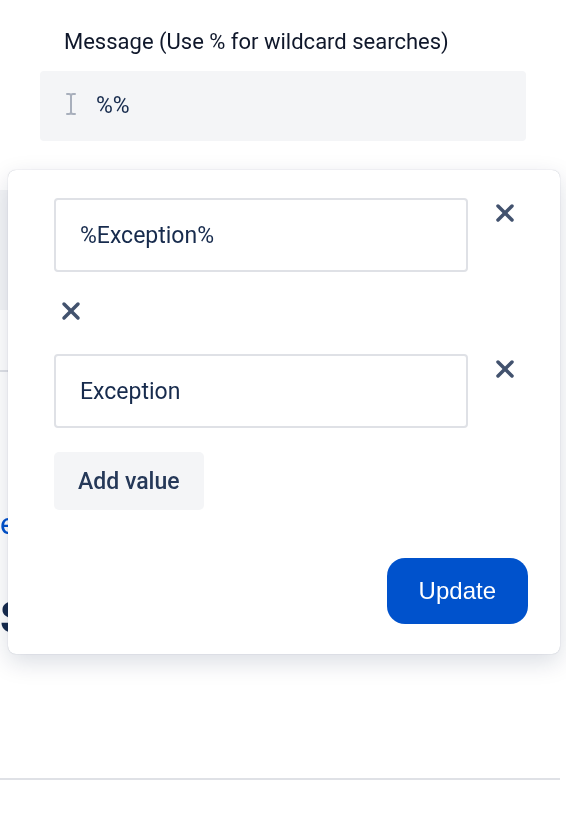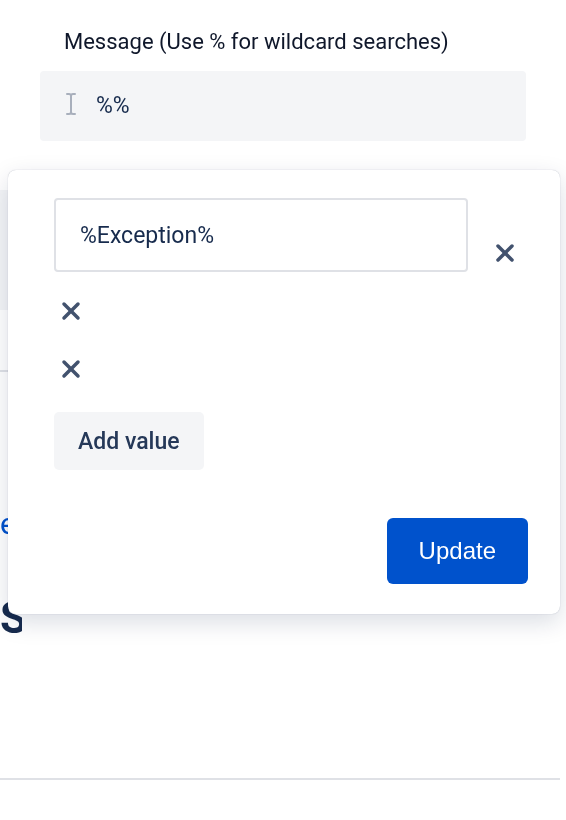--- a/index.html
+++ b/index.html
@@ -43,21 +43,21 @@
       top: 170px;
       left: 8px;
       width: 552px;
       background: #ffffff;
       border-radius: 8px;
       box-shadow: 0 8px 24px rgba(9, 30, 66, 0.15), 0 0 1px rgba(9, 30, 66, 0.31);
       padding: 28px 32px 30px 46px;
     }
     .value-row {
       display: flex;
-      align-items: flex-end;
+      align-items: flex-start;
       gap: 20px;
       margin-bottom: 24px;
     }
     .value-row:last-of-type { margin-bottom: 28px; }
     .value-input {
       flex: 1;
       border: 2px solid #DFE1E6;
       border-radius: 4px;
       height: 74px;
       display: flex;
@@ -92,21 +92,21 @@
     }
     .footer {
       display: flex;
       justify-content: flex-end;
       margin-top: 48px;
       padding-right: 0;
     }
     .update-btn {
       background: #0052CC;
       color: #ffffff;
-      border-radius: 6px;
+      border-radius: 18px;
       height: 66px;
       padding: 0 32px;
       font-size: 24px;
       font-weight: 500;
       display: inline-flex;
       align-items: center;
       justify-content: center;
       cursor: pointer;
       border: none;
     }
@@ -203,20 +203,23 @@
       <span>
         <svg viewBox="0 0 24 24" stroke="currentColor" stroke-width="3.5" stroke-linecap="round">
           <line x1="5" y1="5" x2="19" y2="19"></line>
           <line x1="19" y1="5" x2="5" y2="19"></line>
         </svg>
       </span>
     </div>
   </div>
 
   <div class="value-row">
+    <div class="value-input">
+      <span>Exception</span>
+    </div>
     <div class="remove-btn">
       <span>
         <svg viewBox="0 0 24 24" stroke="currentColor" stroke-width="3.5" stroke-linecap="round">
           <line x1="5" y1="5" x2="19" y2="19"></line>
           <line x1="19" y1="5" x2="5" y2="19"></line>
         </svg>
       </span>
     </div>
   </div>
 

